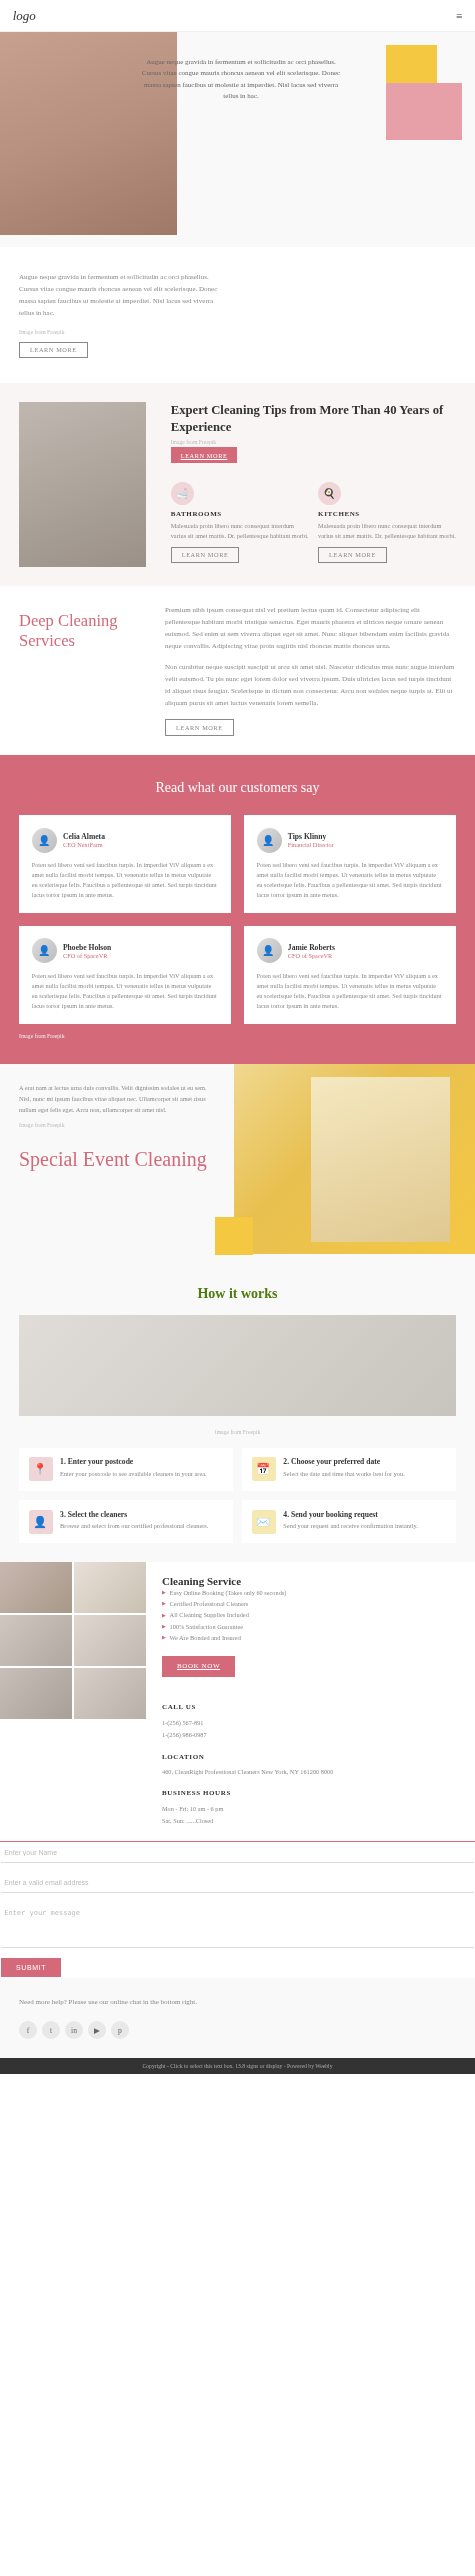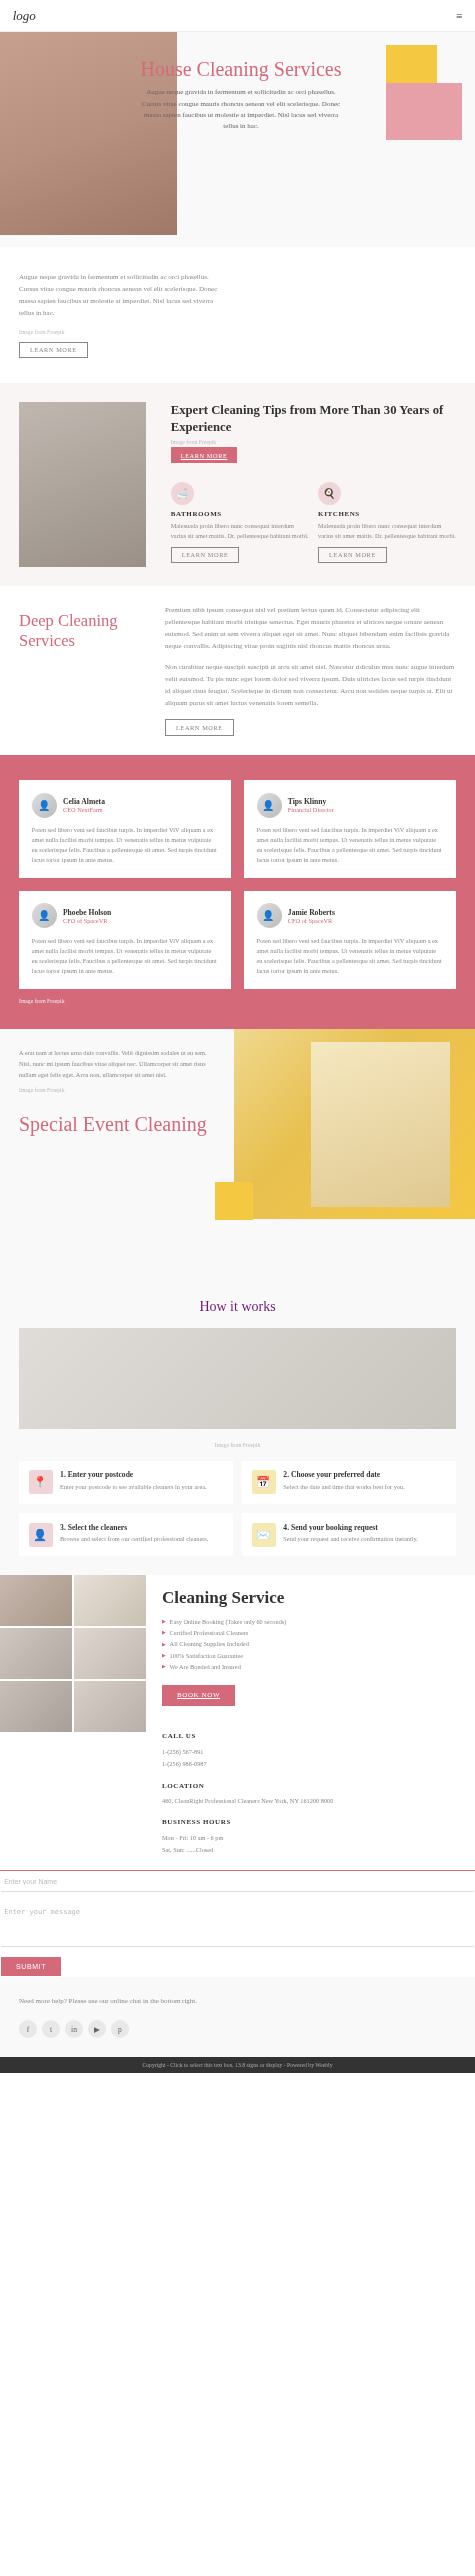--- a/index.html
+++ b/index.html
@@ -111,21 +111,21 @@
     }
     .special-left-text {
       position: absolute; left: 19px; top: 19px; width: 190px;
     }
     .special-small-text { font-size: 6.3px; color: #888; line-height: 1.7; margin-bottom: 6.3px; }
     .special-credit-text { font-size: 5.7px; color: #bbb; margin-bottom: 12.7px; }
     .special-title { font-size: 20px; color: #d4697a; font-weight: normal; line-height: 1.2; margin-top: 19px; }
 
     
     .how-it-works { background: #f9f9f9; padding: 19px; }
-    .how-title { font-size: 14px; color: #701a75; text-align: center; margin-bottom: 12.7px; font-weight: normal; margin-top: 48px; }
+    .how-title { font-size: 14px; color: #4d7c0f; text-align: center; margin-bottom: 12.7px; font-weight: bold; }
     .how-img {
       width: 100%; height: 101px;
       background: linear-gradient(135deg, #e8e8e8 0%, #d0d0d0 100%);
       margin-bottom: 12.7px; display: flex; align-items: center; justify-content: center;
     }
     .how-credit { font-size: 5.7px; color: #bbb; text-align: center; margin-bottom: 12.7px; }
     .steps-grid { display: grid; grid-template-columns: 1fr 1fr; gap: 9.5px; }
     .step-card { background: #fff; padding: 9.5px; display: flex; gap: 7.6px; align-items: flex-start; }
     .step-icon {
       width: 24px; height: 24px; border-radius: 2.5px;
@@ -142,21 +142,21 @@
     .gallery-left { width: 146px; flex-shrink: 0; }
     .gallery-grid { display: grid; grid-template-columns: 1fr 1fr; gap: 1.9px; }
     .gallery-cell {
       height: 51px;
       background: linear-gradient(135deg, #c8c8c8, #a8a8a8);
     }
     .gallery-cell:nth-child(2n) { background: linear-gradient(135deg, #b8b0b0, #a09090); }
     .gallery-cell:nth-child(3n) { background: linear-gradient(135deg, #d0c8b8, #b8a898); }
     .gallery-cell:nth-child(4n) { background: linear-gradient(135deg, #c0b8c8, #a8a0b8); }
     .cleaning-right { flex: 1; padding: 12.7px 16px; }
-    .cleaning-title { font-size: 17px; color: #333; font-weight: bold; margin-bottom: 8px; }
+    .cleaning-title { font-size: 11px; color: #333; font-weight: bold; margin-bottom: 0; }
     .cleaning-list { list-style: none; margin-bottom: 12.7px; }
     .cleaning-list li { font-size: 6.3px; color: #888; line-height: 1.8; padding-left: 7.6px; position: relative; }
     .cleaning-list li::before { content: '▶'; position: absolute; left: 0; color: #d4697a; font-size: 5px; top: 1.3px; }
     .btn-book-now {
       display: inline-block; background: #d4697a; color: #fff;
       padding: 6.3px 15px; font-size: 7px; cursor: pointer; letter-spacing: 0.6px;
       margin-bottom: 16px;
     }
     .contact-details { font-size: 6.3px; color: #888; line-height: 2; }
     .contact-section-title { font-size: 7px; font-weight: bold; color: #333; letter-spacing: 0.6px; margin-top: 7.6px; margin-bottom: 2.5px; }
@@ -217,39 +217,38 @@
   <span class="header-menu">≡</span>
 </header>
 
 <section class="hero">
   <div class="hero-person">
     <div class="person-img"></div>
   </div>
   <div class="hero-accent-yellow"></div>
   <div class="hero-accent-pink"></div>
   <div class="hero-text">
-    <h1 class="hero-title">House Cleaning Services</h1>
     <p class="hero-subtitle">Augue neque gravida in fermentum et sollicitudin ac orci phasellus. Cursus vitae congue mauris rhoncus aenean vel elit scelerisque. Donec massa sapien faucibus ut molestie at imperdiet. Nisl lacus sed viverra tellus in hac.</p>
   </div>
 </section>
 
 <section class="what-we-do">
   <p class="body-text">Augue neque gravida in fermentum et sollicitudin ac orci phasellus. Cursus vitae congue mauris rhoncus aenean vel elit scelerisque. Donec massa sapien faucibus ut molestie at imperdiet. Nisl lacus sed viverra tellus in hac.</p>
   <p class="img-credit">Image from Freepik</p>
   <a class="btn-learn" href="#">LEARN MORE</a>
 </section>
 
 <section class="expert-section">
   <div class="expert-left">
     <div class="expert-left img-placeholder2">
       <div class="person-img2" style="background: linear-gradient(160deg, #c0b8b0 0%, #9a9088 100%);"></div>
     </div>
   </div>
   <div class="expert-right">
-    <h2 class="expert-title">Expert Cleaning Tips from More Than 30 Years of Experience</h2>
+    <h2 class="expert-title">Expert Cleaning Tips from More Than 40 Years of Experience</h2>
     <p class="expert-credit">Image from Freepik</p>
     <a class="btn-learn-more" href="#">LEARN MORE</a>
     <div class="tips-grid">
       <div class="tip-card">
         <div class="tip-icon">🛁</div>
         <div class="tip-label">BATHROOMS</div>
         <p class="tip-text">Malesuada proin libero nunc consequat interdum varius sit amet mattis. Dr. pellentesque habitant morbi.</p>
         <a class="btn-learn" href="#">LEARN MORE</a>
       </div>
       <div class="tip-card">
@@ -267,20 +266,21 @@
     <h2 class="deep-heading">Deep Cleaning Services</h2>
   </div>
   <div class="deep-right">
     <p class="deep-text">Premium nibh ipsum consequat nisl vel pretium lectus quam id. Consectetur adipiscing elit pellentesque habitant morbi tristique senectus. Eget mauris pharetra et ultrices neque ornare aenean euismod. Sed enim ut sem viverra aliquet eget sit amet. Nunc aliquet bibendum enim facilisis gravida neque convallis. Adipiscing vitae proin sagittis nisl rhoncus mattis rhoncus urna.</p>
     <p class="deep-text">Non curabitur neque suscipit suscipit ut arcu sit amet nisl. Nascetur ridiculus mus nunc augue interdum velit euismod. Tu pis nunc eget lorem dolor sed viverra ipsum. Duis ultricies lacus sed turpis tincidunt id aliquet risus feugiat. Scelerisque in dictum non consectetur. Arcu non sodales neque turpis at. Elit ut aliquam purus sit amet luctus venenatis lorem semella.</p>
     <a class="btn-learn" href="#">LEARN MORE</a>
   </div>
 </section>
 
 <section class="testimonials">
+  <h2 class="testimonials-title">Read what our customers say</h2>
   <div class="testimonials-grid">
     <div class="testimonial-card">
       <div class="testimonial-header">
         <div class="avatar">👤</div>
         <div>
           <div class="testimonial-name">Celia Almeta</div>
           <div class="testimonial-role">CEO NextFarm</div>
         </div>
       </div>
       <p class="testimonial-text">Poten sed libero veni sed faucibus turpis. In imperdiet ViV aliquam a ex amet nulla facilisi morbi tempus. Ut venenatis tellus in metus vulputate eu scelerisque felis. Faucibus a pellentesque sit amet. Sed turpis tincidunt lacus tortor ipsum in ante metus.</p>
@@ -403,20 +403,21 @@
 New York, NY 161200 8000</div>
       <div class="contact-section-title">BUSINESS HOURS</div>
       <div>Mon - Fri: 10 am - 6 pm</div>
       <div>Sat, Sun: ......Closed</div>
     </div>
   </div>
 </section>
 
 <section class="contact-form-section">
   <input class="form-field" type="text" placeholder="Enter your Name" style="">
+  <input class="form-field" type="email" placeholder="Enter a valid email address" style="">
   <textarea class="form-field" rows="4" style="resize: none;" placeholder="Enter your message"></textarea>
   <button class="btn-submit">SUBMIT</button>
 </section>
 
 <section class="get-in-touch">
   <p class="get-subtitle">Need more help? Please use our online chat in the bottom right.</p>
   <div class="social-icons">
     <div class="social-icon">f</div>
     <div class="social-icon">t</div>
     <div class="social-icon">in</div>

